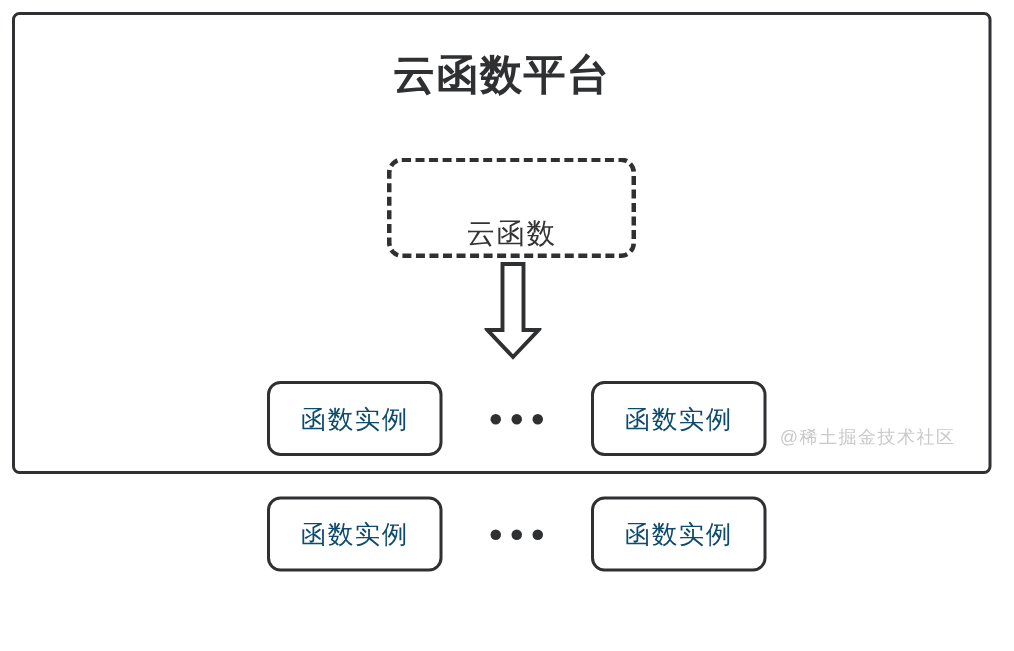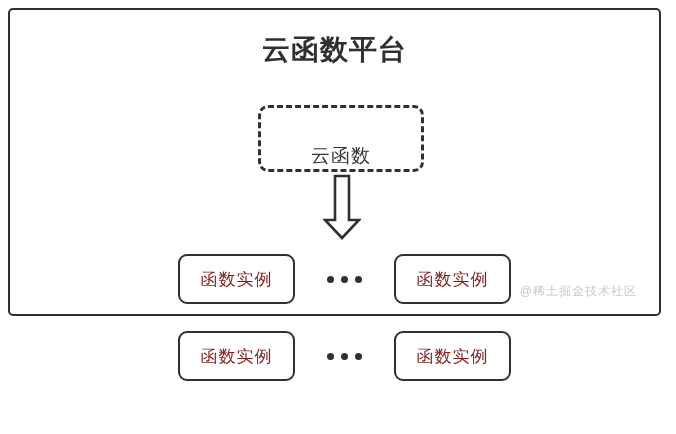--- a/index.html
+++ b/index.html
@@ -93,21 +93,21 @@
     border: 2.5px solid #2f3032;
     border-radius: 9px;
     box-sizing: border-box;
     background: #ffffff;
     display: flex;
     align-items: center;
     justify-content: center;
   }
   .instance-box .box-label {
     font-size: 17px;
-    color: #7f1d1d;
+    color: #0c4a6e;
     letter-spacing: 1px;
     white-space: nowrap;
   }
 
   .ellipsis-dots {
     display: flex;
     align-items: center;
     gap: 7px;
   }
   .ellipsis-dots i {

